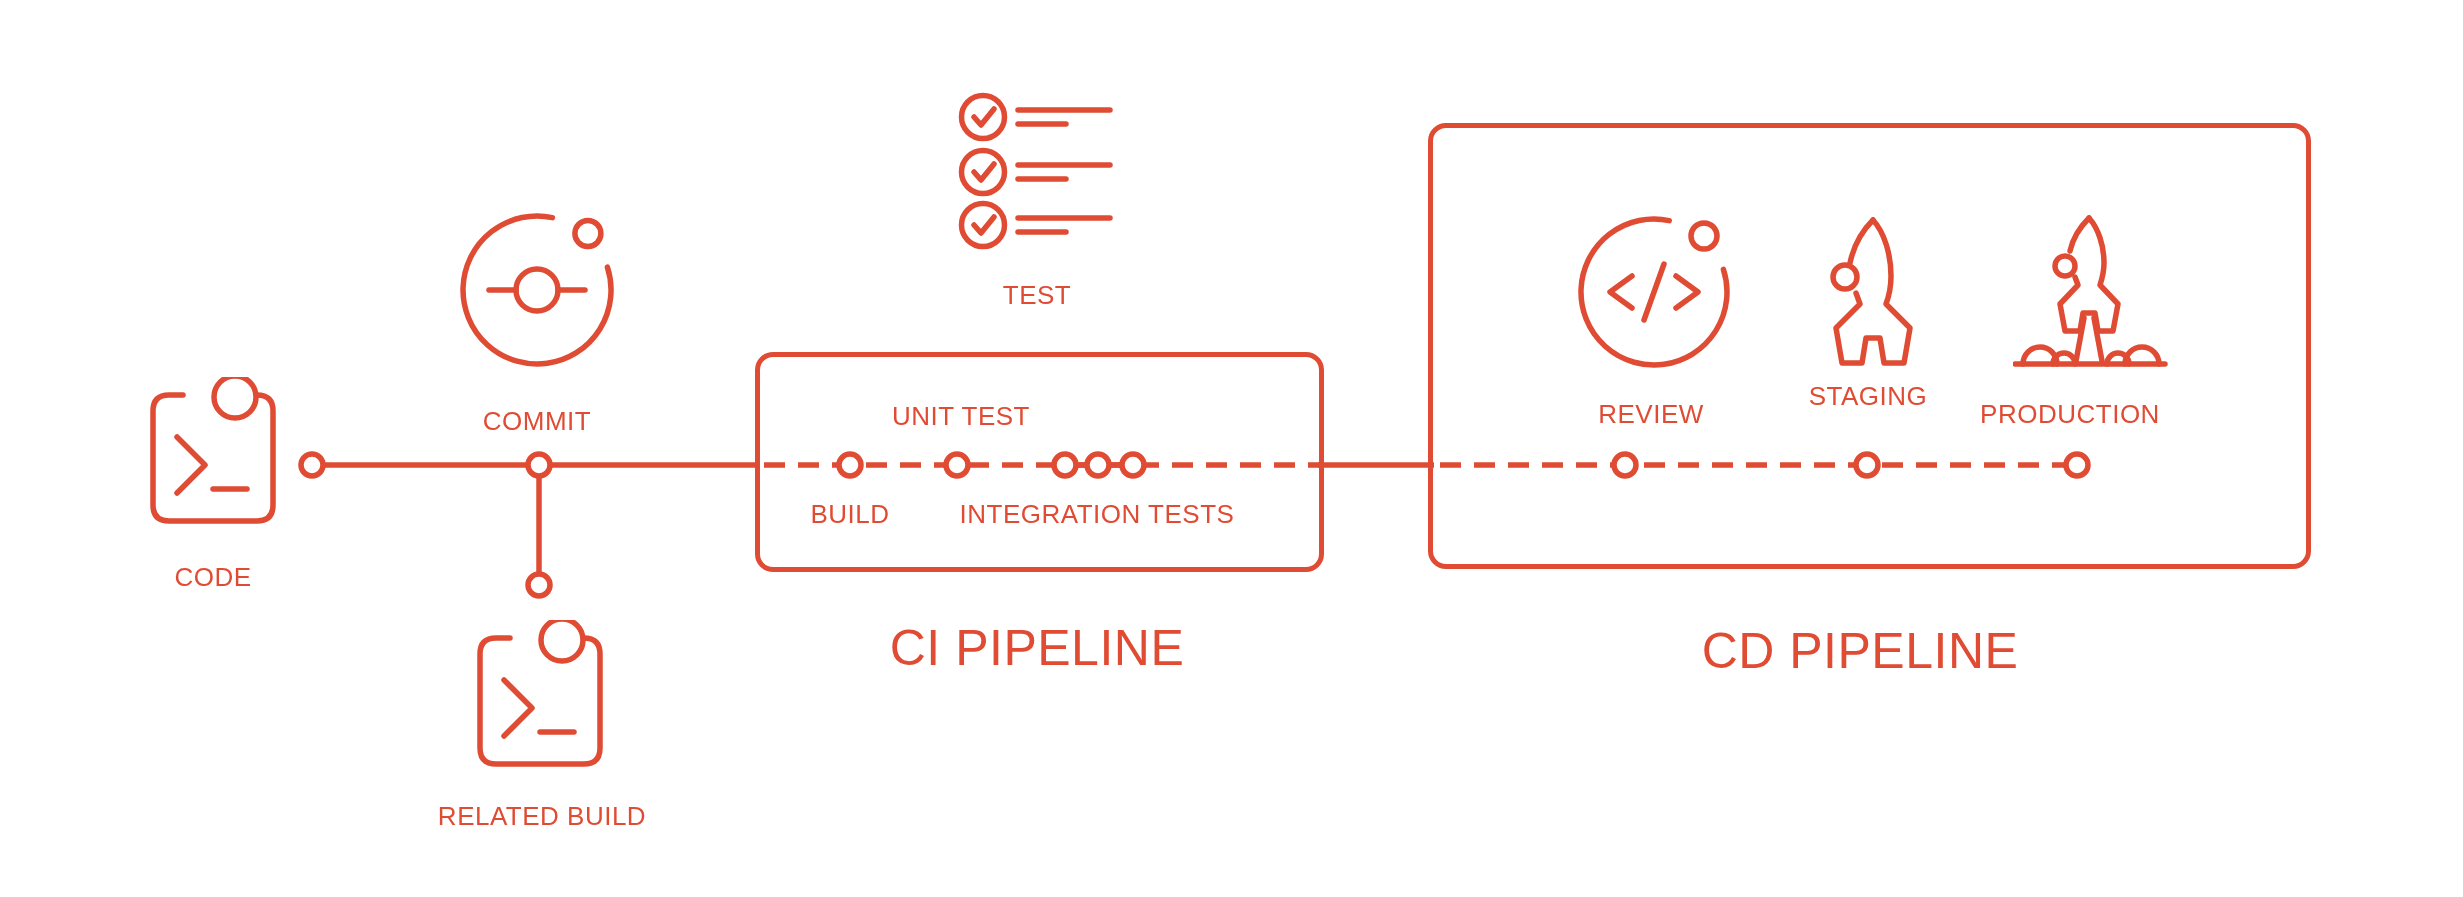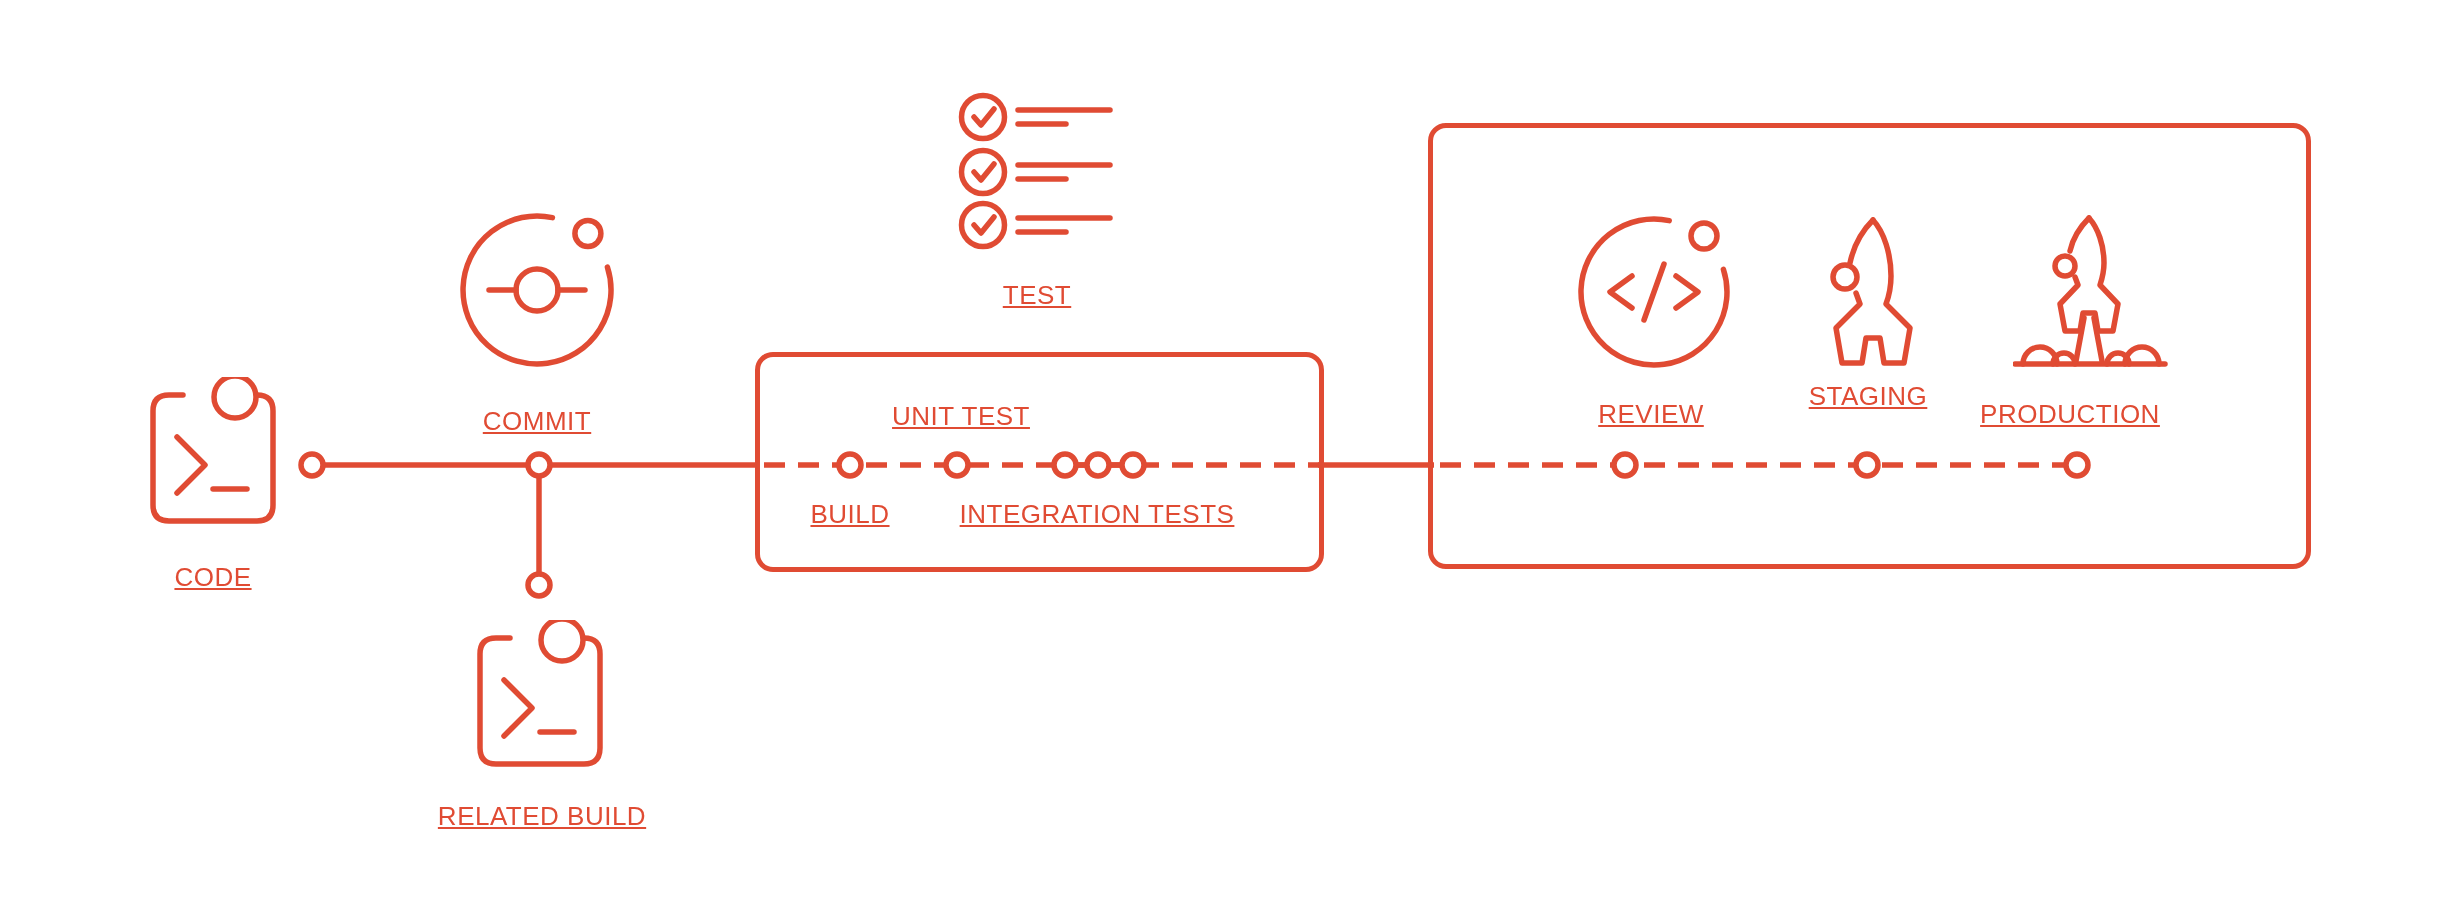--- a/index.html
+++ b/index.html
@@ -13,21 +13,21 @@
     stroke-linecap:round; stroke-linejoin:round;
   }
   .lines { position:absolute; left:0; top:0; }
   .lines line { stroke: var(--accent); stroke-width:5.5; }
   .lines .dashed { stroke-dasharray:21 13; }
   .lines circle { stroke: var(--accent); stroke-width:5.5; fill:#ffffff; }
 
   .pipeline-box { position:absolute; border:5.5px solid var(--accent); border-radius:18px; background:transparent; }
 
   .lbl { position:absolute; color:var(--accent); font-size:26px; letter-spacing:0.5px;
-         white-space:nowrap; transform:translateX(-50%);text-decoration:underline; }
+         white-space:nowrap; transform:translateX(-50%); }
   .title { position:absolute; color:var(--accent); font-size:50px; letter-spacing:0.5px;
            white-space:nowrap; transform:translateX(-50%); }
 </style>
 </head>
 <body>
 
 <div class="stage" style="background: rgb(255, 255, 255);">
 
   <div class="pipeline-box" style="left:755px; top:352px; width:559px; height:210px;"></div>
   <div class="pipeline-box" style="left:1428px; top:123px; width:873px; height:436px;"></div>
@@ -135,14 +135,16 @@
   <div class="lbl" style="left:1037px; top:280px;">TEST</div>
 
   <div class="lbl" style="left:850px; top:499px;">BUILD</div>
   <div class="lbl" style="left:961px; top:401px;text-align:right;">UNIT TEST</div>
   <div class="lbl" style="left:1097px; top:499px;">INTEGRATION TESTS</div>
 
   <div class="lbl" style="left:1651px; top:399px;">REVIEW</div>
   <div class="lbl" style="left:1868px; top:381px;">STAGING</div>
   <div class="lbl" style="left:2070px; top:399px;">PRODUCTION</div>
 
+  <div class="title" style="left:1037px; top:619px;">CI PIPELINE</div>
+  <div class="title" style="left:1860px; top:622px;">CD PIPELINE</div>
 
 </div>
 
 </body></html>

